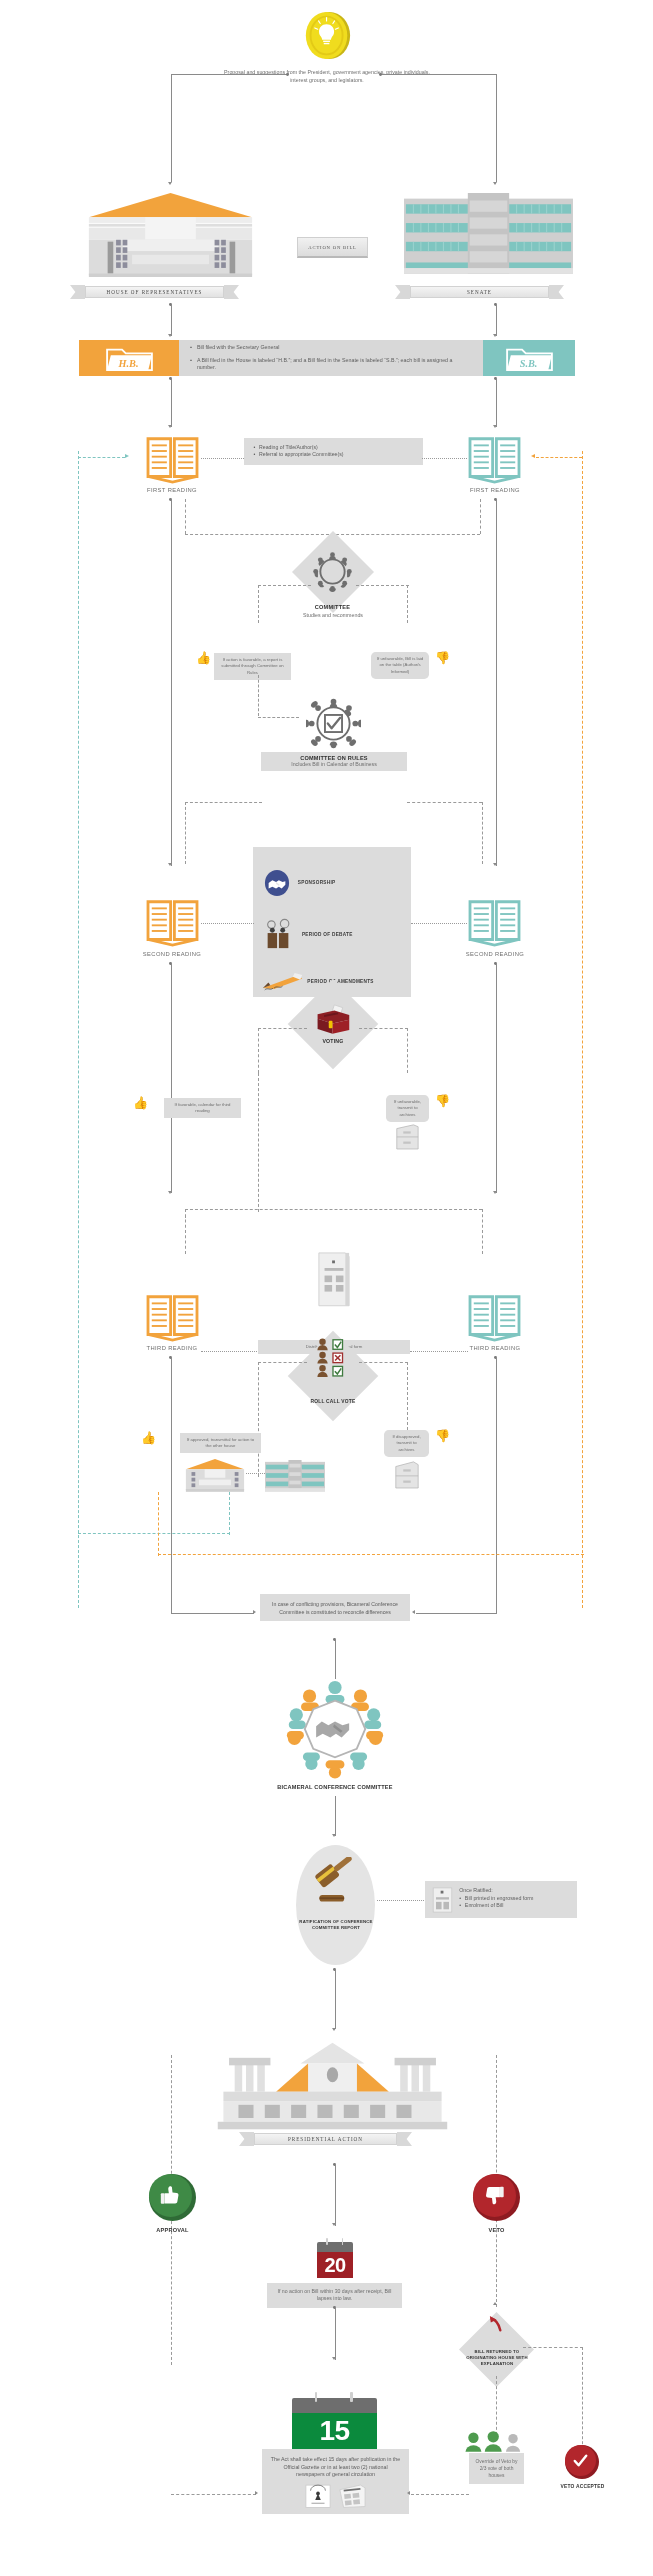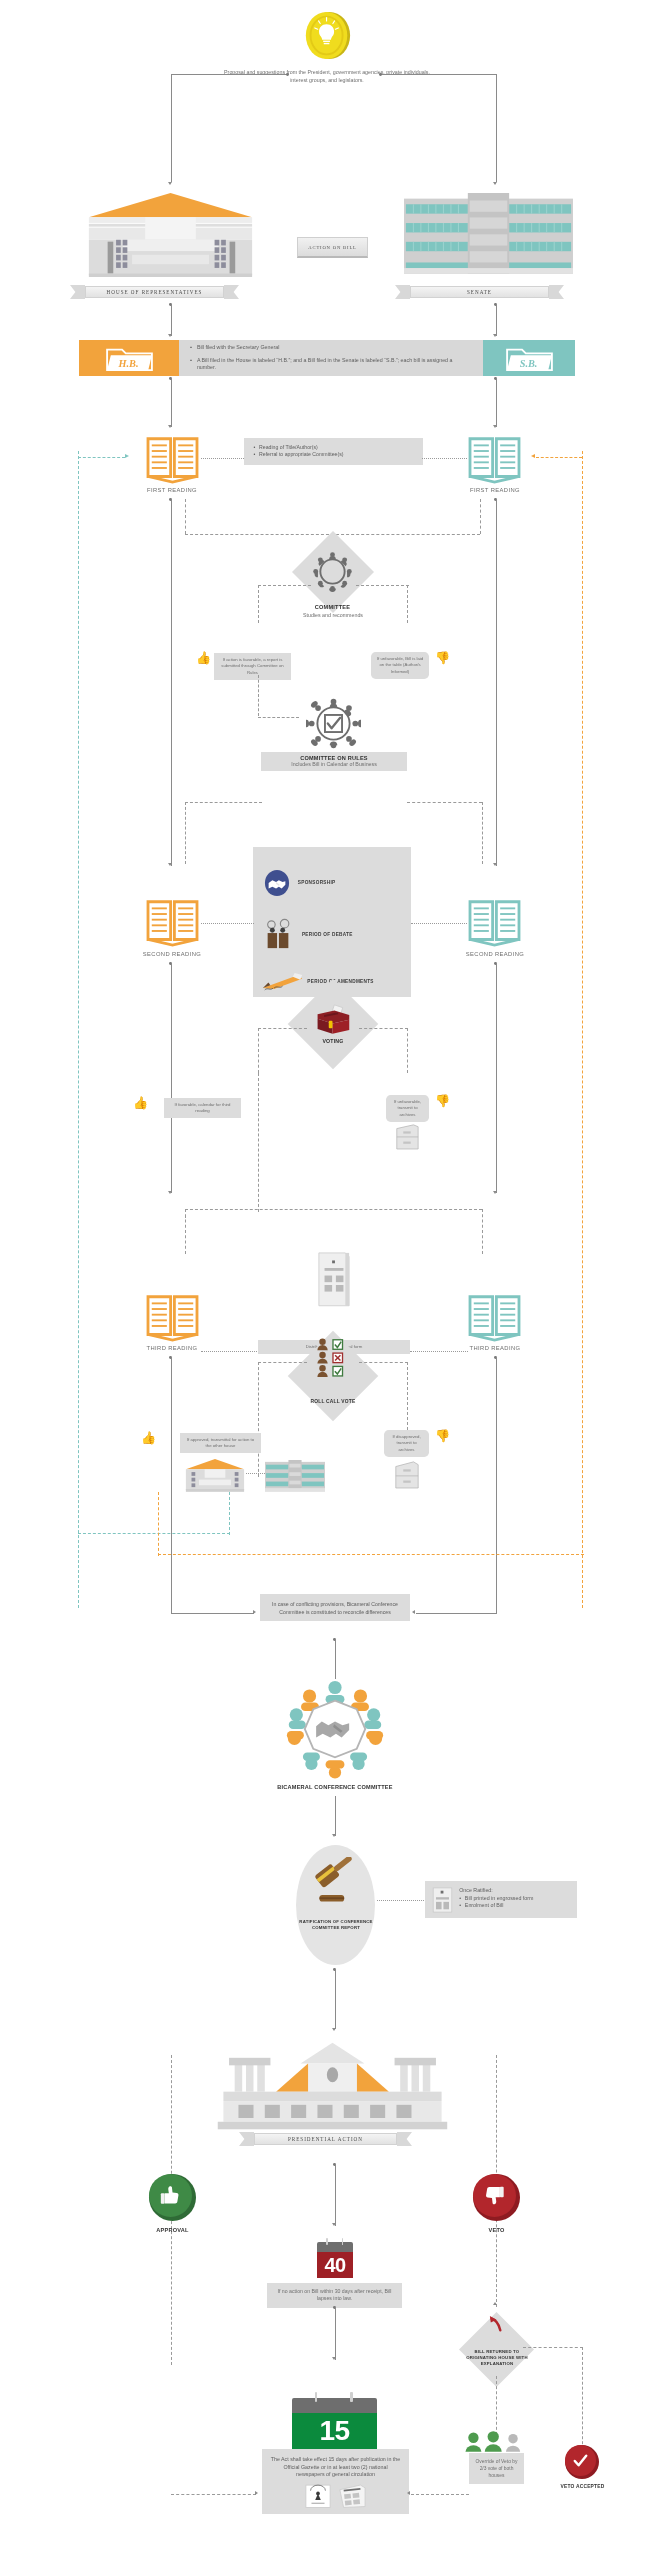--- a/index.html
+++ b/index.html
@@ -977,21 +977,21 @@
       </svg>
     </div>
   </div>
   <div class="tiny-bold abs" style="left:454px; top:2227px; width:85px; font-size:5.6px;">VETO</div>
 
   <div class="calendar" style="left:317px; top:2242px;">
     <div class="cal-top">
       <div class="cal-ring" style="left:9.4px;"></div>
       <div class="cal-ring" style="left:24.5px;"></div>
     </div>
-    <div class="cal-body red">40</div>
+    <div class="cal-body red">20</div>
   </div>
   <div class="note-box abs" style="left:267px; top:2283px; width:135px; font-size:5.2px; padding:4.7px 6.6px;">If no action on Bill within 30 days after receipt, Bill lapses into law.</div>
 
   <div class="dot-cap" style="left:333px; top:2306px;"></div>
   <div class="v-line" style="left:335px; top:2307px; height:53px;"></div>
   <div class="arrow-down" style="left:332px; top:2357px;"></div>
 
   <div class="arrow-up" style="left:493px; top:2302px;"></div>
   <div class="diamond" style="left:470px; top:2323px; width:53px; height:53px;"></div>
   <div class="abs" style="left:487px; top:2315px; width:19px; height:17px;">

